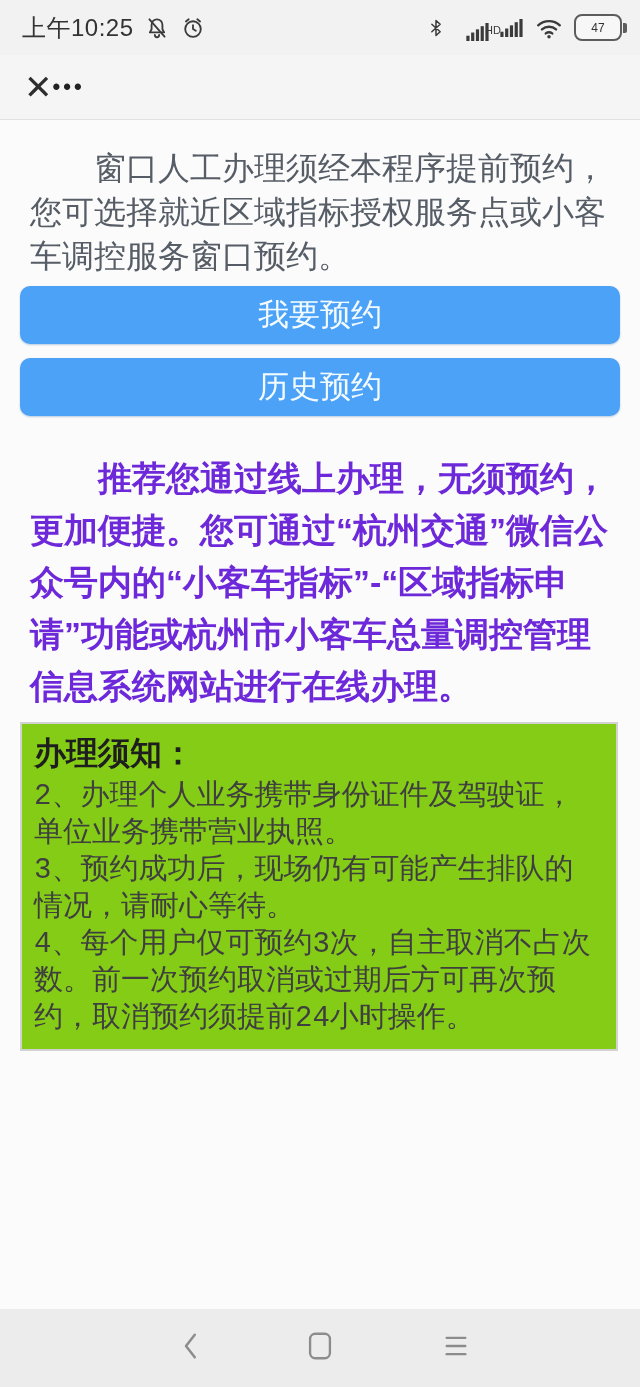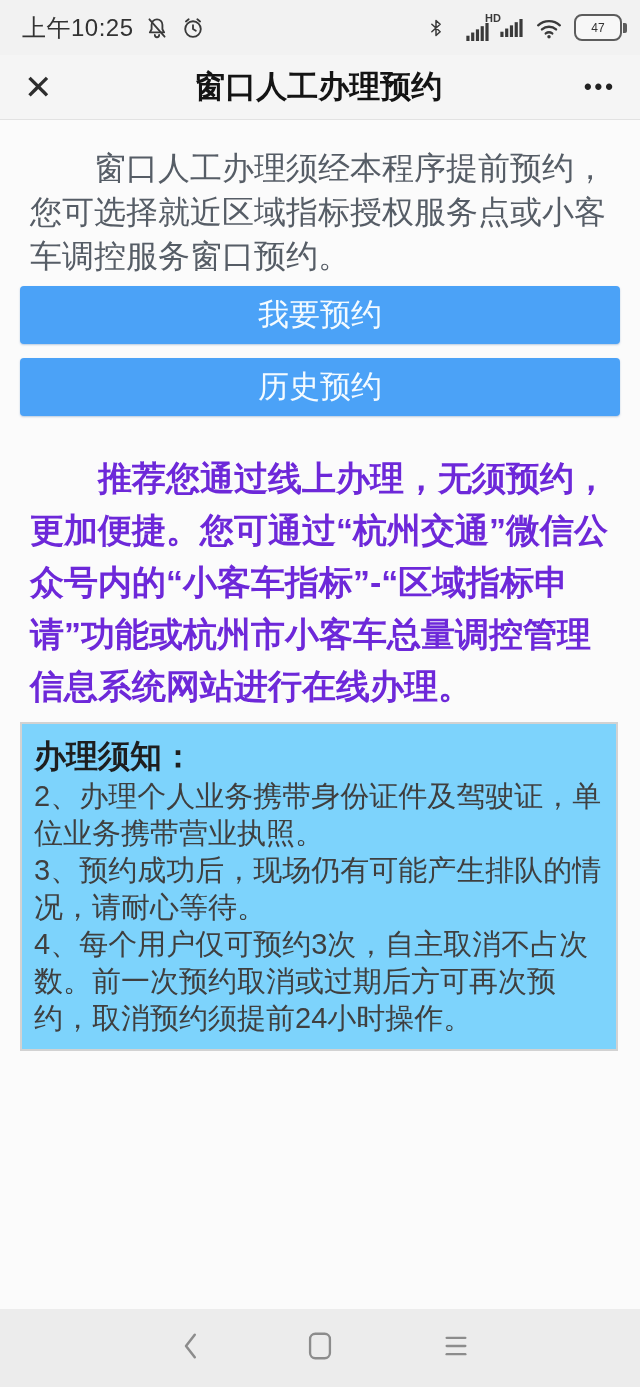--- a/index.html
+++ b/index.html
@@ -20,22 +20,22 @@
     justify-content: space-between;
     padding: 0 18px 0 22px;
     color: #3a3a3a;
   }
   .sb-left, .sb-right { display: flex; align-items: center; gap: 10px; }
   .sb-time { font-size: 24px; color: #333; letter-spacing: 0.5px; }
   .sicon { display: inline-flex; align-items: center; justify-content: center; }
   .sicon svg { display: block; }
   .sig-wrap { position: relative; width: 34px; height: 30px; }
   .sig-wrap .hd {
-    position: absolute; top: 0; left: 0;
-    font-size: 11px; font-weight: bold; color: #3a3a3a; line-height: 11px; padding-left: 29px;
+    position: absolute; top: 12px; left: 0;
+    font-size: 11px; font-weight: normal; color: #3a3a3a; line-height: 11px; padding-left: 29px;
   }
   .sig-wrap svg { position: absolute; right: 0; bottom: 2px; }
   .battery {
     position: relative;
     width: 48px; height: 27px;
     border: 2.5px solid #5c5c5c;
     border-radius: 8px;
     display: flex; align-items: center; justify-content: center;
     font-size: 12px; color: #333; background: #f7f7f7;
   }
@@ -73,42 +73,43 @@
     margin: 26px 28px 0 30px;
     font-size: 32px;
     line-height: 44px;
     color: #565d66;
     text-indent: 2em;
   }
   .btn {
     margin: 12px 20px;
     height: 58px;
     background: #4ba2f7;
-    border-radius: 4px;
+    border-radius: 10px;
     color: #f4fbff;
     font-size: 31px;
     display: flex; align-items: center; justify-content: center;
     cursor: pointer;
     box-shadow: 0 1px 2px rgba(60,110,170,0.35);
   }
   .btn-first { margin-top: 8px; }
   .btn + .btn { margin-top: 14px; }
   .recommend {
     margin: 36px 26px 0 30px;
     font-size: 34px;
     font-weight: bold;
     line-height: 52px;
     color: #6d28d9;
     text-indent: 2em;
   }
   .notice-box {
     margin: 10px 22px 0 20px;
     border: 2px solid #d2d2d2;
-    background: #7dd3fc;
+    background: #84cc16;
     padding: 10px 14px 12px 12px;
+    font-family: Liberation Mono, monospace;
   }
   .notice-title {
     font-size: 32px;
     font-weight: bold;
     color: #1e1e1e;
     line-height: 44px;
   }
   .notice-item {
     font-size: 29px;
     line-height: 37px;
@@ -183,21 +184,20 @@
       </svg>
     </span>
     <span class="battery">
       <span>47</span>
     </span>
   </div>
 </div>
 
 <div class="nav-bar">
   <span class="nav-close">✕</span>
-  <span class="nav-title">窗口人工办理预约</span>
   <span class="nav-more">•••</span>
 </div>
 
 <div class="content">
   <p class="intro">窗口人工办理须经本程序提前预约，您可选择就近区域指标授权服务点或小客车调控服务窗口预约。</p>
 
   <div class="btn btn-first">我要预约</div>
   <div class="btn">历史预约</div>
 
   <p class="recommend">推荐您通过线上办理，无须预约，更加便捷。您可通过“杭州交通”微信公众号内的“小客车指标”-“区域指标申请”功能或杭州市小客车总量调控管理信息系统网站进行在线办理。</p>

